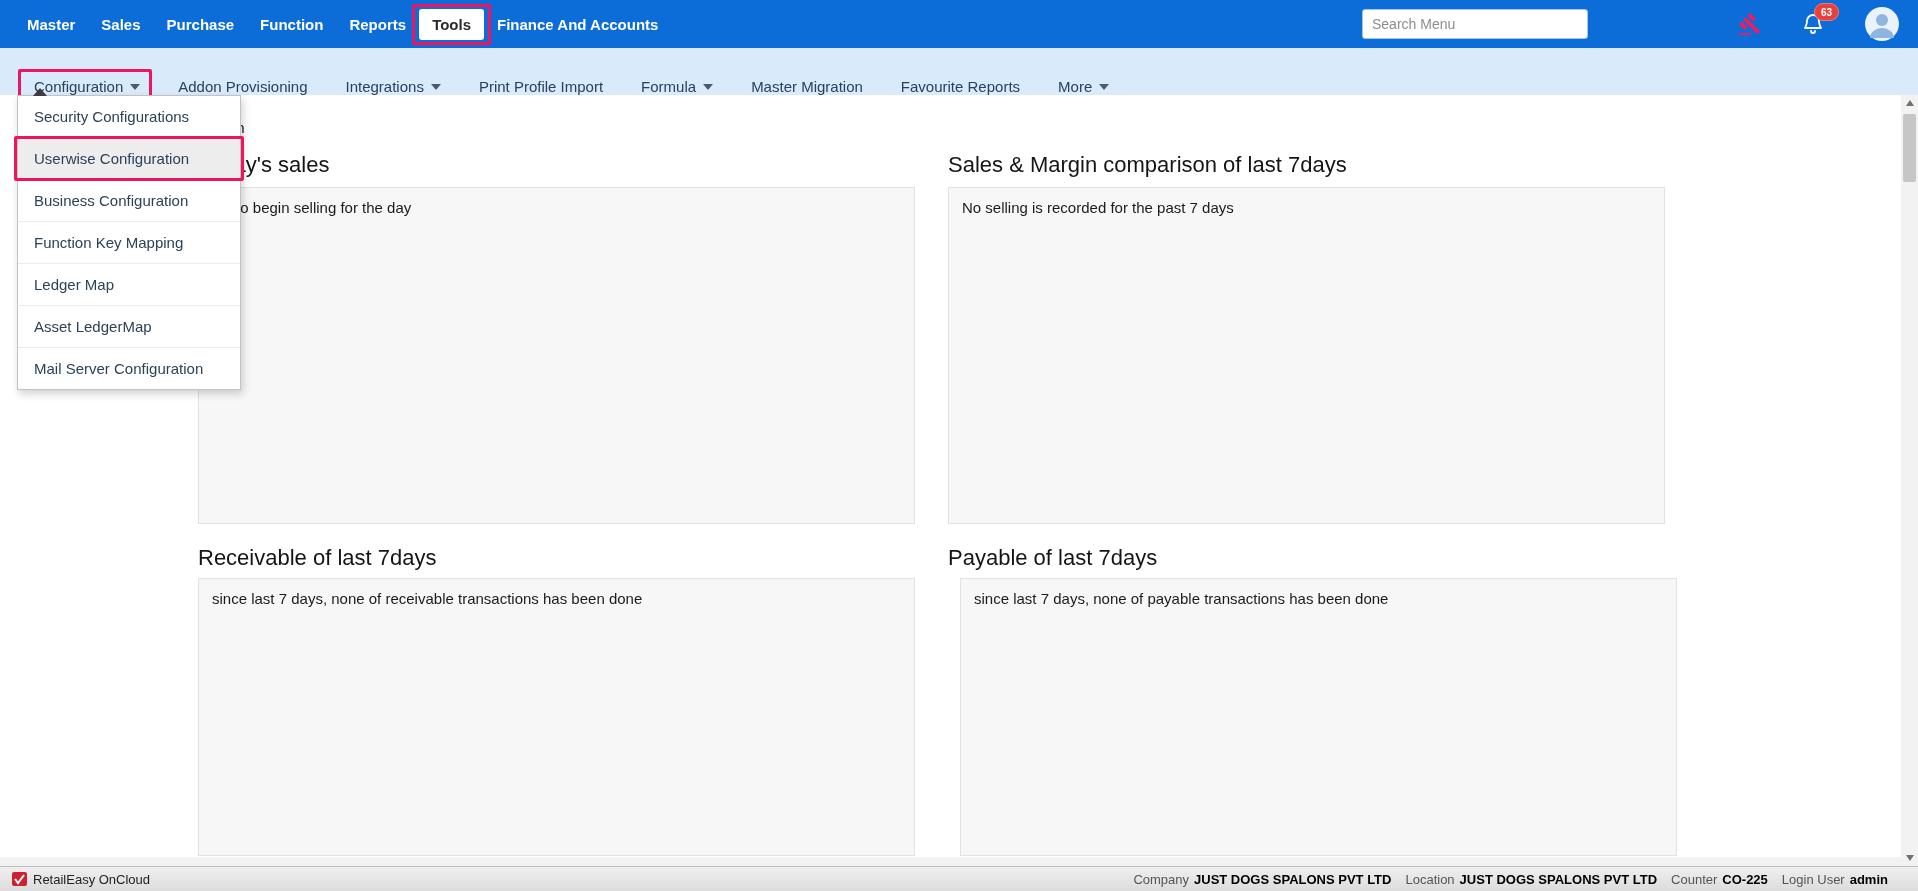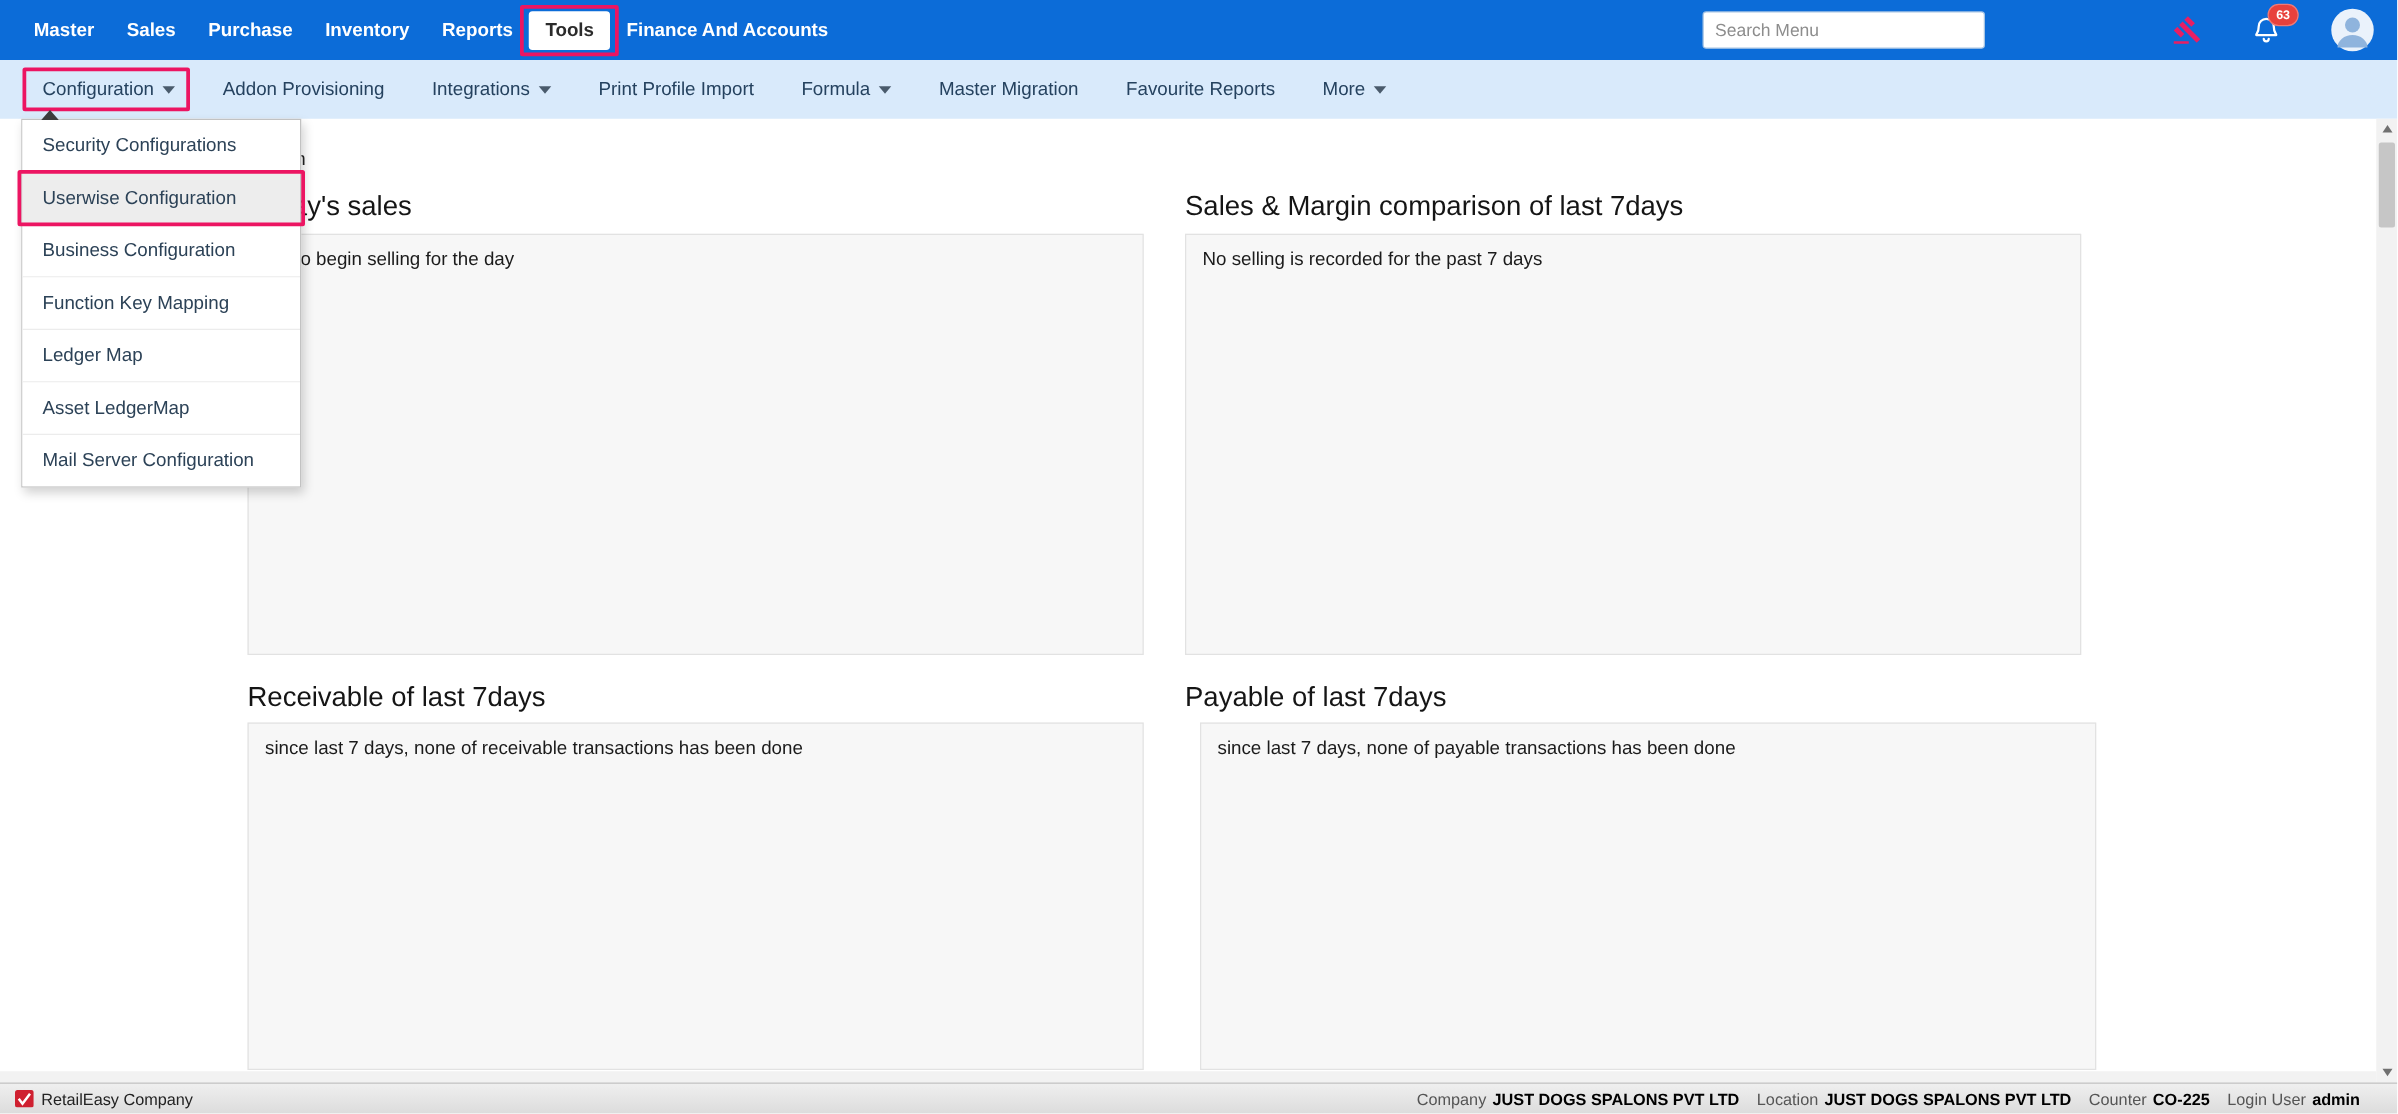--- a/index.html
+++ b/index.html
@@ -18,21 +18,21 @@
   .search-input::placeholder{color:#8d8d8d;}
 
   .topbar-icons{display:flex;align-items:center;gap:39px;padding-right:4px;}
   .icon-btn{position:relative;display:flex;align-items:center;justify-content:center;cursor:pointer;}
   .badge{position:absolute;top:-9px;left:13px;background:#e8413c;color:#fff;font-size:10px;font-weight:700;
          min-width:17px;height:16px;border-radius:9px;display:flex;align-items:center;justify-content:center;
          padding:0 3px;border:1px solid #f07a76;}
 
   
   .subnav{position:absolute;top:48px;left:0;right:0;height:47px;background:#d9eafb;display:flex;
-          align-items:center;gap:38px;padding:0 34px;z-index:20;}
+          align-items:flex-end;gap:38px;padding:0 34px;z-index:20;}
   .subnav-item{font-size:15px;color:#25425f;display:flex;align-items:center;gap:7px;white-space:nowrap;
                cursor:pointer;position:relative;}
   .caret-down{width:0;height:0;border-left:5px solid transparent;border-right:5px solid transparent;
               border-top:6px solid #4a5b6c;}
 
   
   .menu{position:absolute;top:95px;left:17px;width:222px;background:#fff;border:1px solid #c2c2c2;
         box-shadow:2px 4px 8px rgba(0,0,0,0.18);z-index:50;}
   .menu-caret{position:absolute;top:-8px;left:15px;width:0;height:0;border-left:7px solid transparent;
               border-right:7px solid transparent;border-bottom:8px solid #3c3c3c;}
@@ -87,21 +87,21 @@
 </style>
 </head>
 <body>
 
 <div class="screen">
 
   <div class="topbar">
     <div class="topnav-item">Master</div>
     <div class="topnav-item">Sales</div>
     <div class="topnav-item">Purchase</div>
-    <div class="topnav-item">Inventory</div>
+    <div class="topnav-item">Function</div>
     <div class="topnav-item">Reports</div>
     <div class="topnav-item active">
       <span>Tools</span>
       <span class="hl hl-tools"></span>
     </div>
     <div class="topnav-item">Finance And Accounts</div>
 
     <div class="search-wrap">
       <input class="search-input" type="text" placeholder="Search Menu" style="">
     </div>
@@ -205,21 +205,21 @@
       </div>
   </div>
   <div class="hscroll"></div>
 
   <div class="statusbar">
     <div class="brand">
       <svg width="15" height="14" viewBox="0 0 15 14">
         <rect width="15" height="14" rx="2" fill="#cf2030"></rect>
         <path d="M3 7l3 4 6-8" stroke="#fff" stroke-width="2" fill="none"></path>
       </svg>
-      <span>RetailEasy Company</span>
+      <span>RetailEasy OnCloud</span>
     </div>
     <div class="sb-right">
       <span class="sb-pair">
         <span class="sb-label">Company</span>
         <span class="sb-value">JUST DOGS SPALONS PVT LTD</span>
       </span>
       <span class="sb-pair">
         <span class="sb-label">Location</span>
         <span class="sb-value">JUST DOGS SPALONS PVT LTD</span>
       </span>

